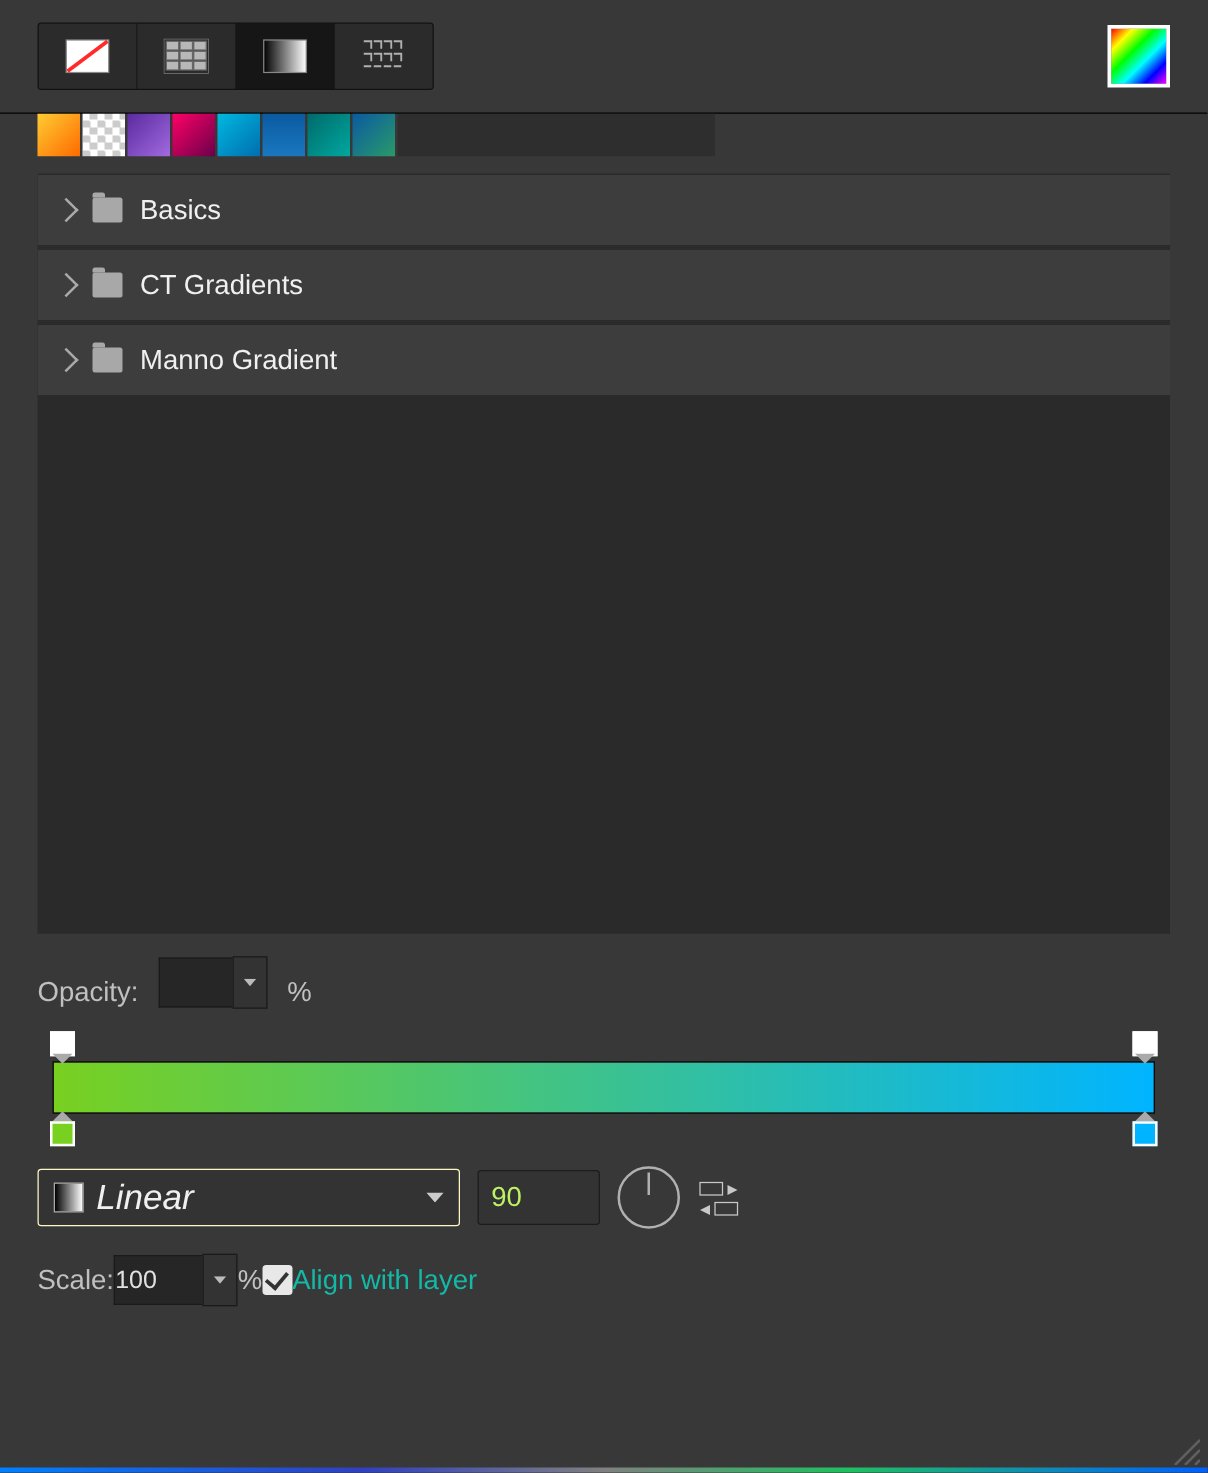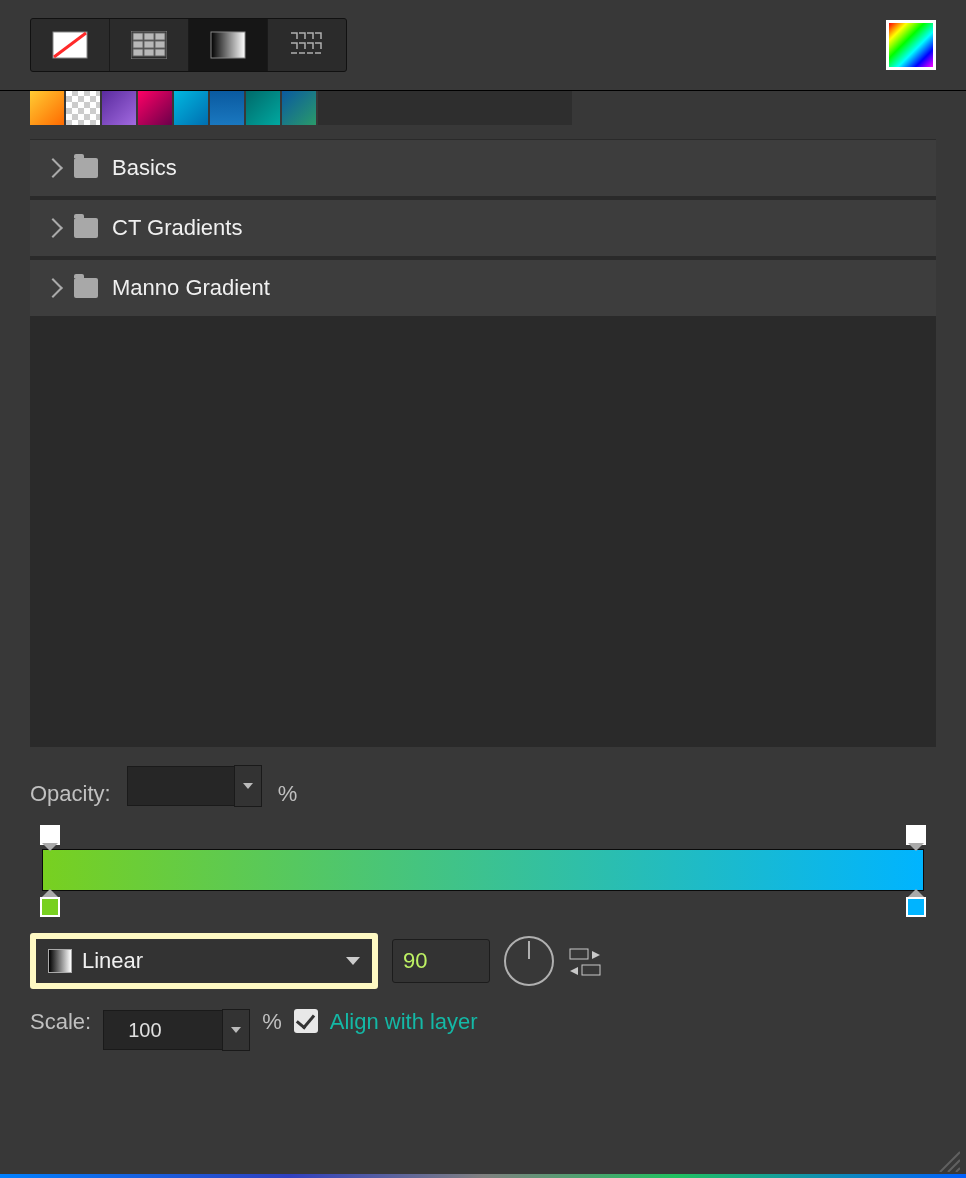--- a/index.html
+++ b/index.html
@@ -18,37 +18,37 @@
 .swatch{width:34px;height:34px;cursor:pointer;}
 .swatch-rest{width:254px;height:34px;background:#2e2e2e;}
 .folder-list{background:#2a2a2a;height:608px;overflow:auto;}
 .folder-item{height:56px;background:#3d3d3d;border-top:1px solid #2a2a2a;border-bottom:1px solid #2a2a2a;display:flex;align-items:center;padding-left:16px;gap:14px;cursor:pointer;font-size:22px;color:#f0f0f0;}
 .folder-item + .folder-item{margin-top:2px;}
 .chevron{width:12px;height:12px;border-right:2px solid #aaa;border-bottom:2px solid #aaa;transform:rotate(-45deg);}
 .folder-icon{width:24px;height:20px;background:#a8a8a8;border-radius:2px;position:relative;}
 .folder-icon:before{content:'';position:absolute;top:-4px;left:0;width:10px;height:4px;background:#a8a8a8;border-radius:2px 2px 0 0;}
 .opacity-row{display:flex;align-items:flex-end;gap:16px;padding:18px 0 10px 0;font-size:22px;color:#c0c0c0;}
 .num-field{display:flex;align-items:center;}
-.num-input{width:58px;height:38px;background:#262626;border:1px solid #1a1a1a;border-right:0;color:#e0e0e0;font-size:20px;padding:0 24px;}
+.num-input{width:58px;height:38px;background:#262626;border:1px solid #1a1a1a;border-right:0;color:#e0e0e0;font-size:20px;padding:0 0;}
 .num-dropdown{width:26px;height:40px;background:#333;border:1px solid #1a1a1a;display:flex;align-items:center;justify-content:center;cursor:pointer;}
 .grad-editor{position:relative;margin:8px 0 18px 0;padding:0 12px;}
 .grad-bar{height:40px;border:1px solid #0a0a0a;}
 .stop-row{position:relative;height:24px;}
 .stop-marker{position:absolute;width:16px;height:16px;border:2px solid #fff;cursor:pointer;}
 .stop-pointer{position:absolute;width:0;height:0;border-left:8px solid transparent;border-right:8px solid transparent;}
 .stop-pointer.down{border-top:8px solid #aaa;}
 .stop-pointer.up{border-bottom:8px solid #aaa;}
 .type-row{display:flex;align-items:center;gap:14px;padding-bottom:20px;}
-.select-box{width:312px;height:44px;background:#333;border:6px solid #fef9c3;border-radius:3px;display:flex;align-items:center;justify-content:space-between;padding:0 12px;cursor:pointer;font-size:22px;color:#f0f0f0;}
+.select-box{width:312px;height:44px;background:#333;border:1px solid #fef9c3;border-radius:3px;display:flex;align-items:center;justify-content:space-between;padding:0 12px;cursor:pointer;font-size:28px;color:#f0f0f0;font-style:italic;}
 .select-left{display:flex;align-items:center;gap:10px;}
 .select-thumb{width:22px;height:22px;border:1px solid #aaa;}
 .angle-input{width:76px;height:42px;background:#333;border:1px solid #1c1c1c;border-radius:3px;color:#bef264;font-size:22px;padding:0 10px;}
 .angle-wheel{width:46px;height:46px;border:2px solid #b0b0b0;border-radius:50%;position:relative;cursor:pointer;}
 .angle-wheel:after{content:'';position:absolute;left:50%;top:3px;width:2px;height:18px;background:#b0b0b0;transform:translateX(-50%);}
-.scale-row{display:flex;gap:12px;font-size:22px;color:#c0c0c0;padding-bottom:24px;}
+.scale-row{display:flex;align-items:center;gap:0;font-size:22px;color:#c0c0c0;padding-bottom:24px;}
 .checkbox{width:24px;height:24px;background:#e8e8e8;border-radius:3px;display:flex;align-items:center;justify-content:center;cursor:pointer;}
 .check{width:14px;height:8px;border-left:3px solid #333;border-bottom:3px solid #333;transform:rotate(-50deg);margin-top:-3px;}
 .resize-grip{position:absolute;right:6px;bottom:6px;width:24px;height:24px;opacity:.5;cursor:nwse-resize;}
 .bottom-thin{position:absolute;bottom:0;left:0;right:0;height:4px;background:linear-gradient(90deg,#0080ff 0%,#3040c0 30%,#808080 50%,#20c060 70%,#0060ff 100%);}
 </style>
 </head>
 <body>
 
 <div class="top-bar">
   <div class="fill-type-group">

